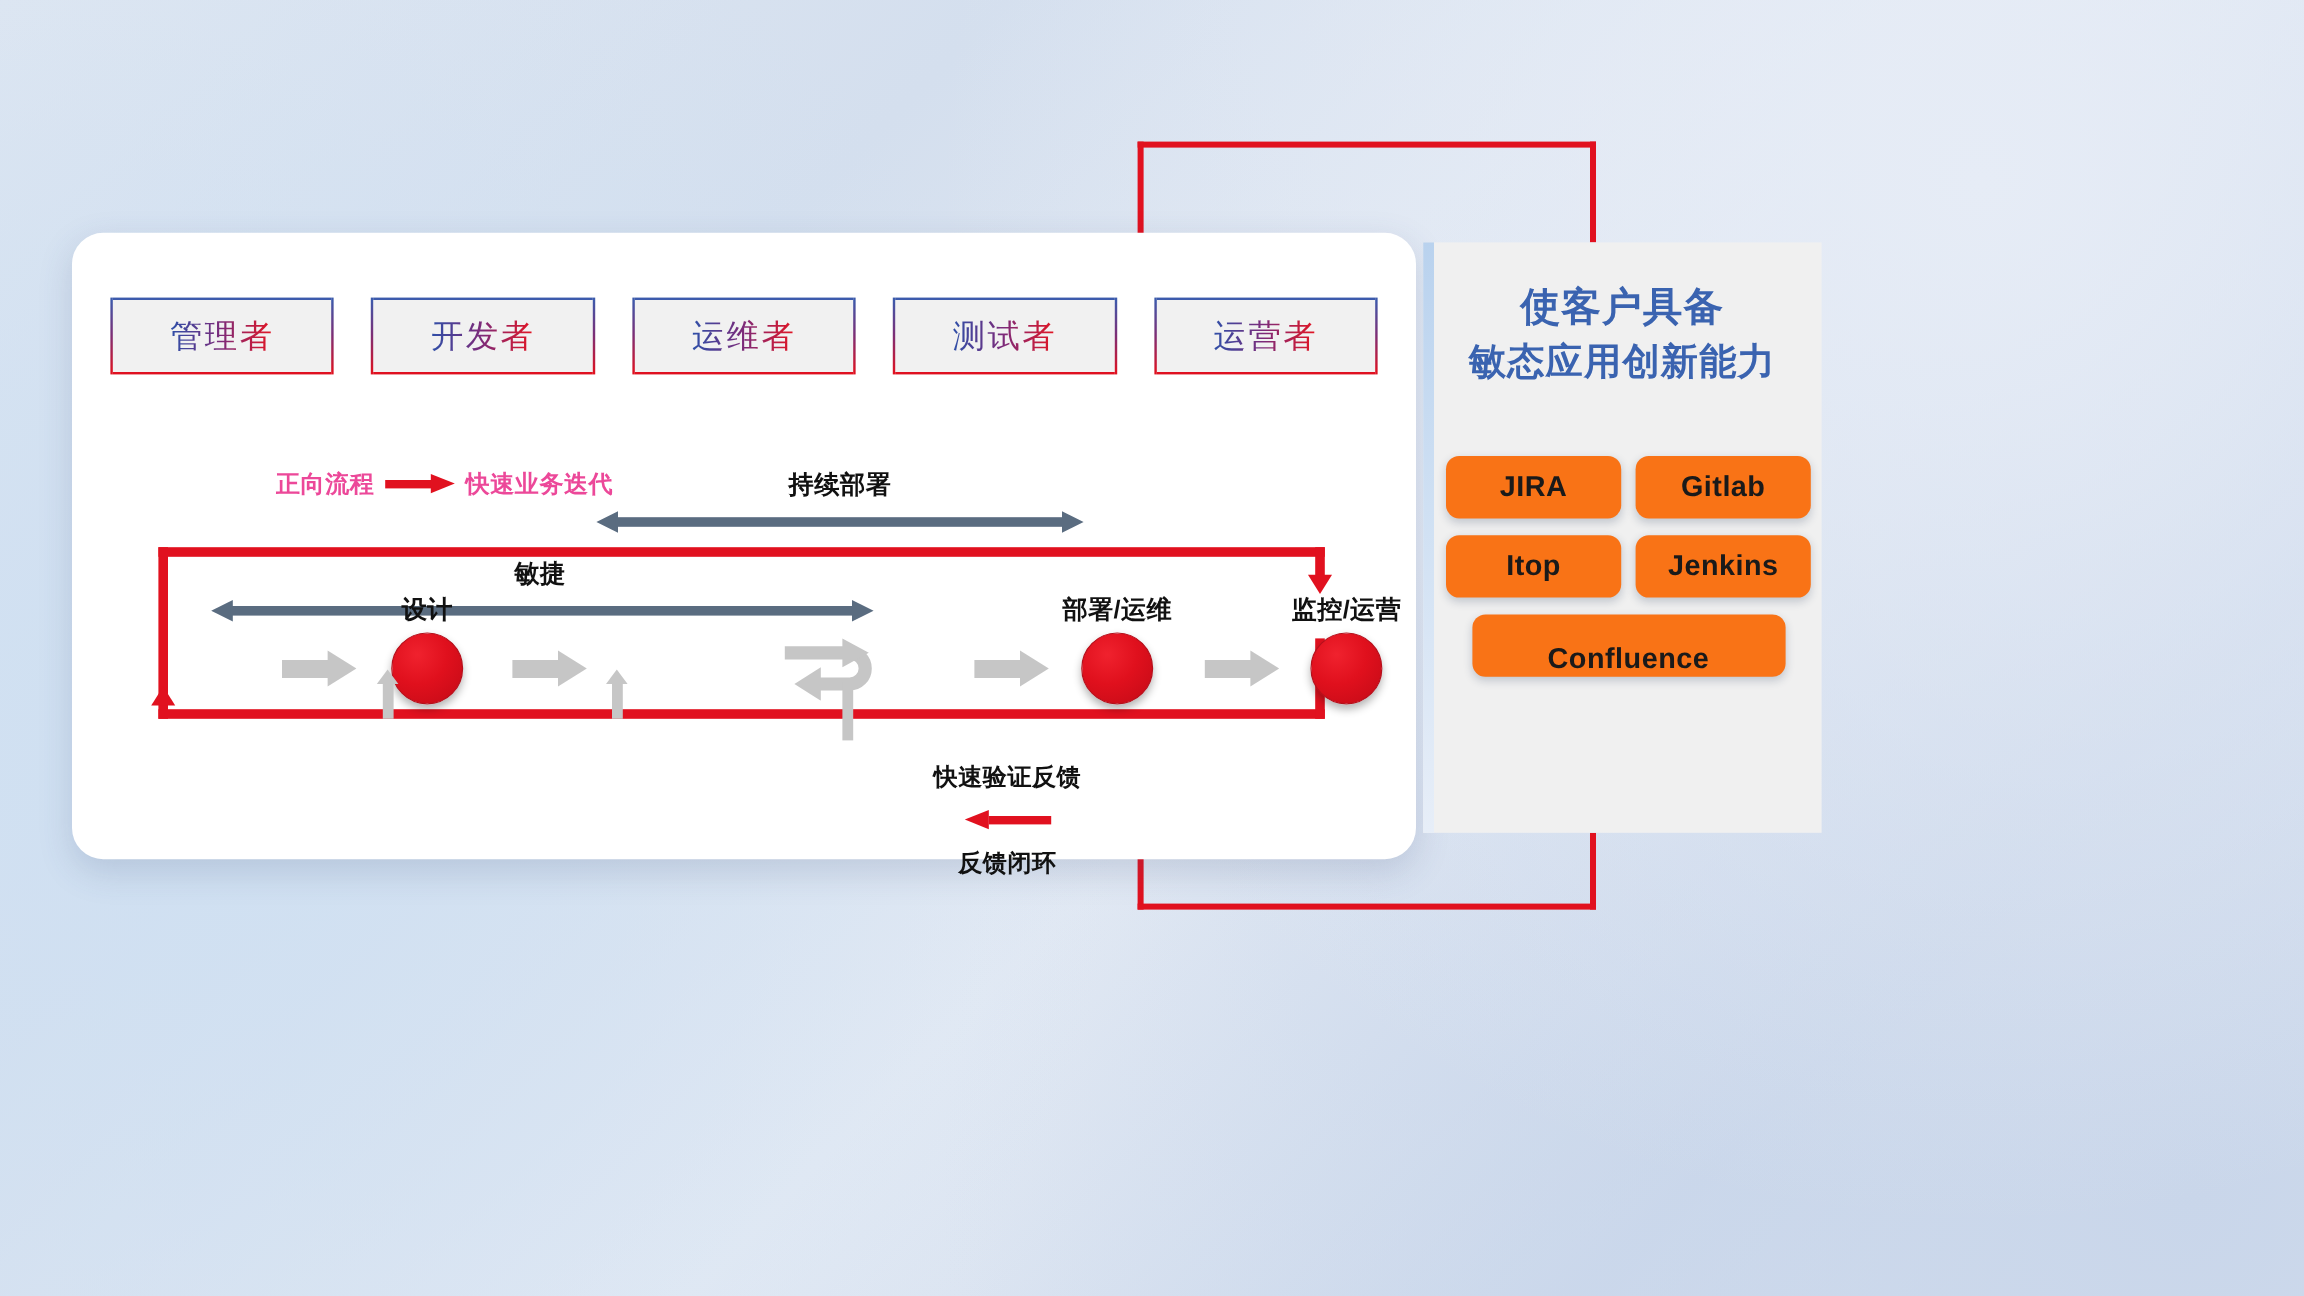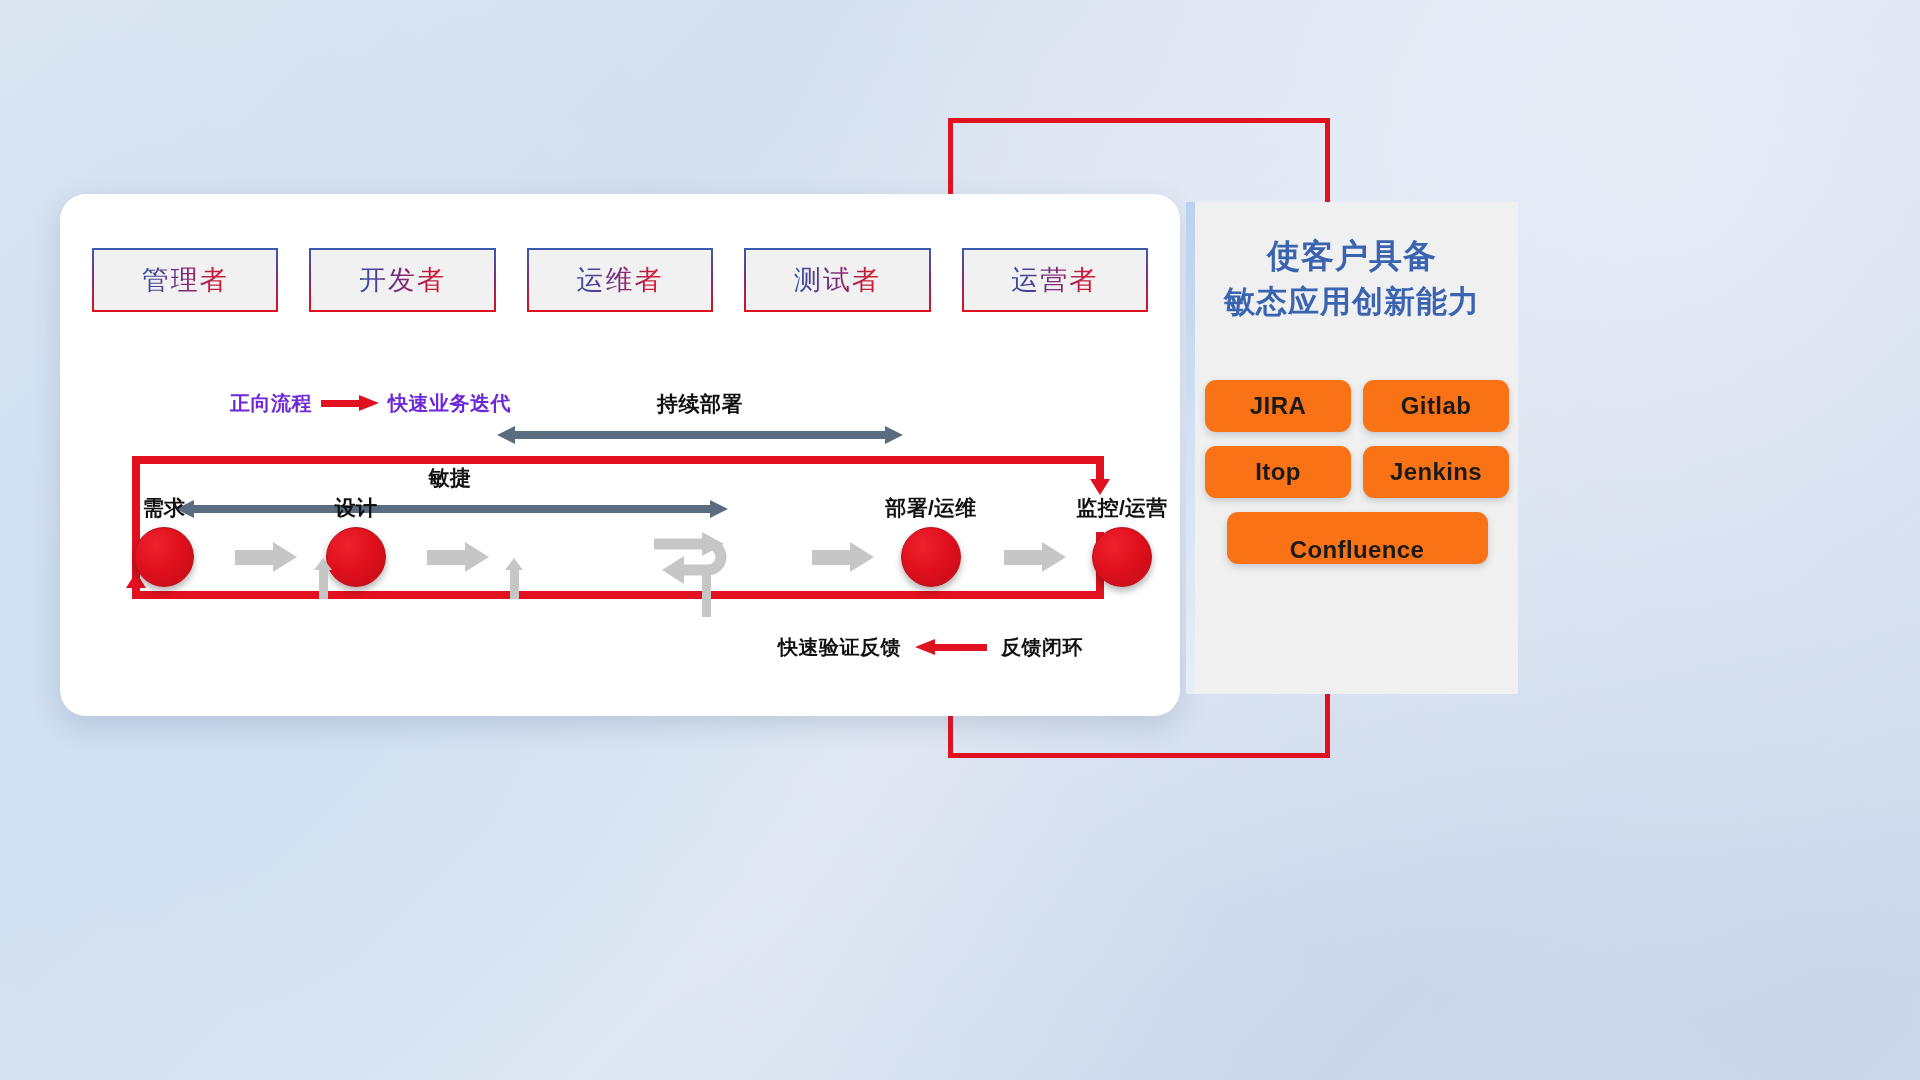--- a/index.html
+++ b/index.html
@@ -42,21 +42,21 @@
 
   
   .subtitle{
     position:absolute;left:0;top:140px;width:1120px;text-align:center;
     font-size:25px;font-weight:bold;color:#0f0f0f;letter-spacing:.5px;
     font-family:"Liberation Sans","DejaVu Sans",sans-serif;
   }
 
   
   .legend-fwd{position:absolute;left:170px;top:196px;display:flex;align-items:center;gap:9px;}
-  .legend-fwd .lab{font-size:20px;font-weight:bold;color:#6d28d9;letter-spacing:.5px;}
+  .legend-fwd .lab{font-size:20px;font-weight:bold;color:#ec4899;letter-spacing:.5px;}
   .arrow-red-r{width:58px;height:17px;position:relative;}
   .arrow-red-r::before{content:"";position:absolute;left:0;top:5px;width:40px;height:7px;background:#e1111f;}
   .arrow-red-r::after{content:"";position:absolute;left:38px;top:0;width:0;height:0;
     border-left:20px solid #e1111f;border-top:8.5px solid transparent;border-bottom:8.5px solid transparent;}
 
   
   .dbl{position:absolute;height:18px;}
   .dbl .bar{position:absolute;left:16px;right:16px;top:5px;height:8px;background:#5a6c80;}
   .dbl .hl,.dbl .hr{position:absolute;top:0;width:0;height:0;
     border-top:9px solid transparent;border-bottom:9px solid transparent;}
@@ -90,21 +90,21 @@
 
   
   .loopback{position:absolute;top:36px;left:558px;width:90px;height:54px;}
 
   
   .feeder{position:absolute;width:9px;background:#c6c6c6;}
   .feeder-head{position:absolute;width:0;height:0;
     border-left:9px solid transparent;border-right:9px solid transparent;border-bottom:12px solid #c6c6c6;}
 
   
-  .legend-fb{position:absolute;left:718px;top:440px;display:flex;align-items:center;gap:14px;}
+  .legend-fb{position:absolute;left:718px;top:440px;display:flex;align-items:center;gap:14px;flex-direction:column;}
   .legend-fb .lab{font-size:20px;font-weight:bold;color:#111;letter-spacing:.5px;}
   .arrow-red-l{width:72px;height:17px;position:relative;}
   .arrow-red-l::before{content:"";position:absolute;right:0;top:5px;width:52px;height:7px;background:#e1111f;}
   .arrow-red-l::after{content:"";position:absolute;left:0;top:0;width:0;height:0;
     border-right:20px solid #e1111f;border-top:8.5px solid transparent;border-bottom:8.5px solid transparent;}
 
   
   .rpanel{
     position:absolute;left:1186px;top:202px;width:332px;height:492px;
     background:#f0f0f0;
@@ -184,24 +184,20 @@
 
     <div class="dbl-lab" style="left:110px;top:270px;width:560px;">敏捷</div>
     <div class="dbl" style="left:116px;top:306px;width:552px;">
       <span class="hl"></span>
         <span class="bar"></span>
         <span class="hr"></span>
     </div>
 
     <div class="stages">
 
-      <div class="stage" style="left:8px;top:0;">
-        <div class="stage-label">需求</div>
-        <div class="stage-dot"></div>
-      </div>
       <div class="chev" style="left:143px;">
         <span class="cbar"></span>
           <span class="chead"></span>
       </div>
 
       <div class="stage" style="left:200px;top:0;">
         <div class="stage-label">设计</div>
         <div class="stage-dot"></div>
       </div>
       <div class="chev" style="left:335px;">

